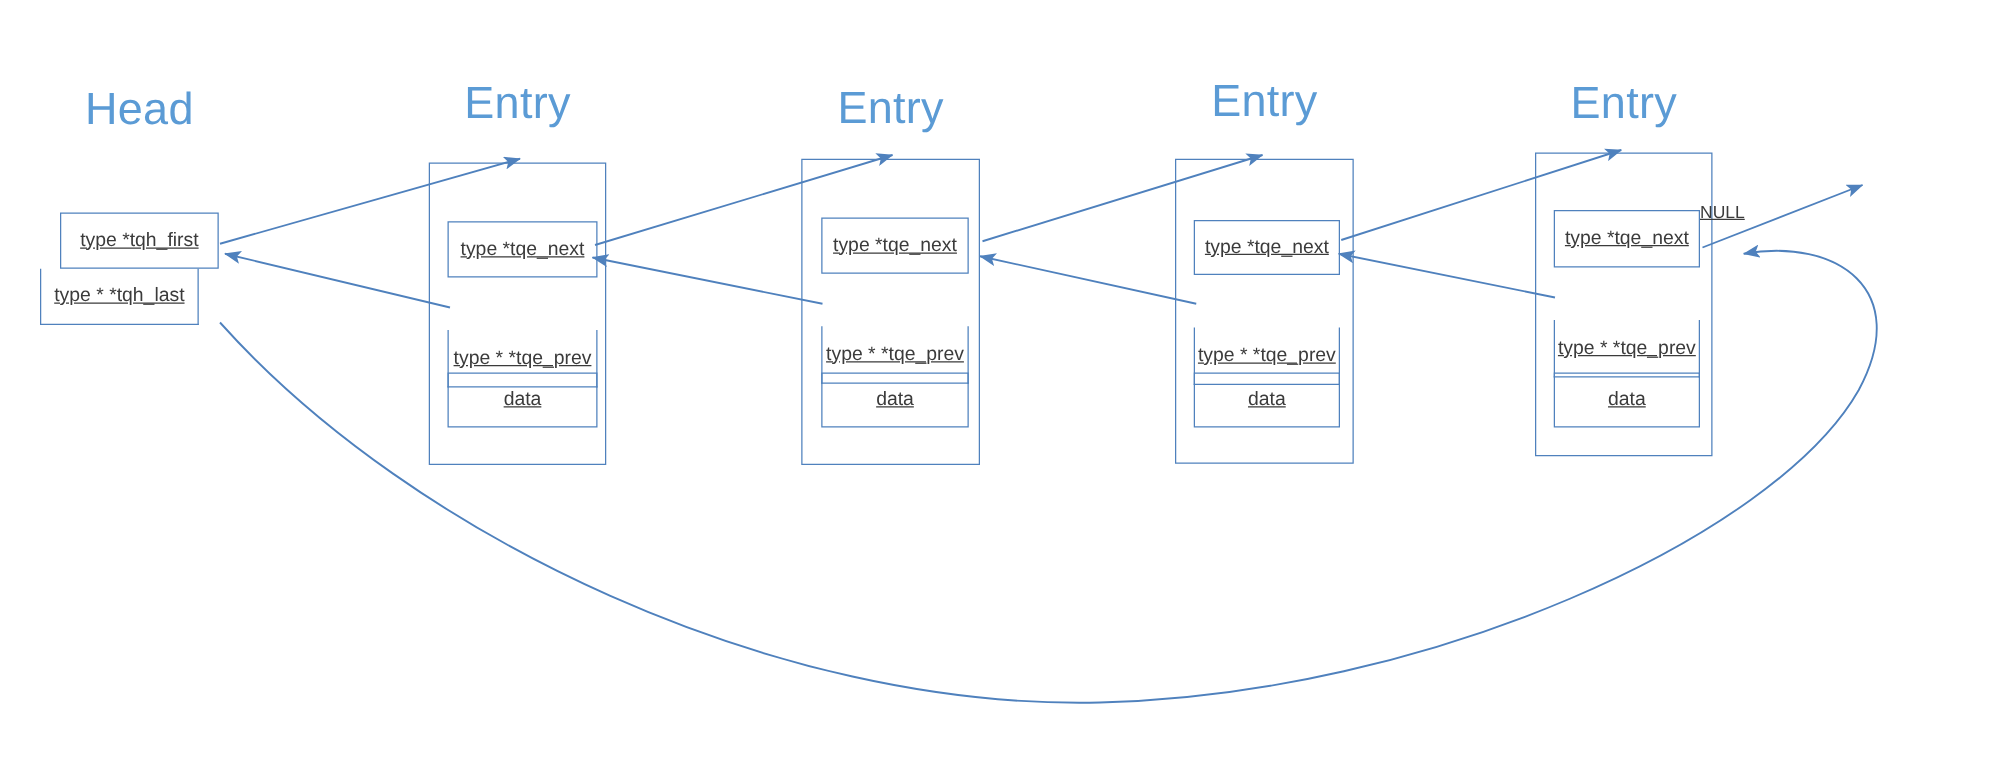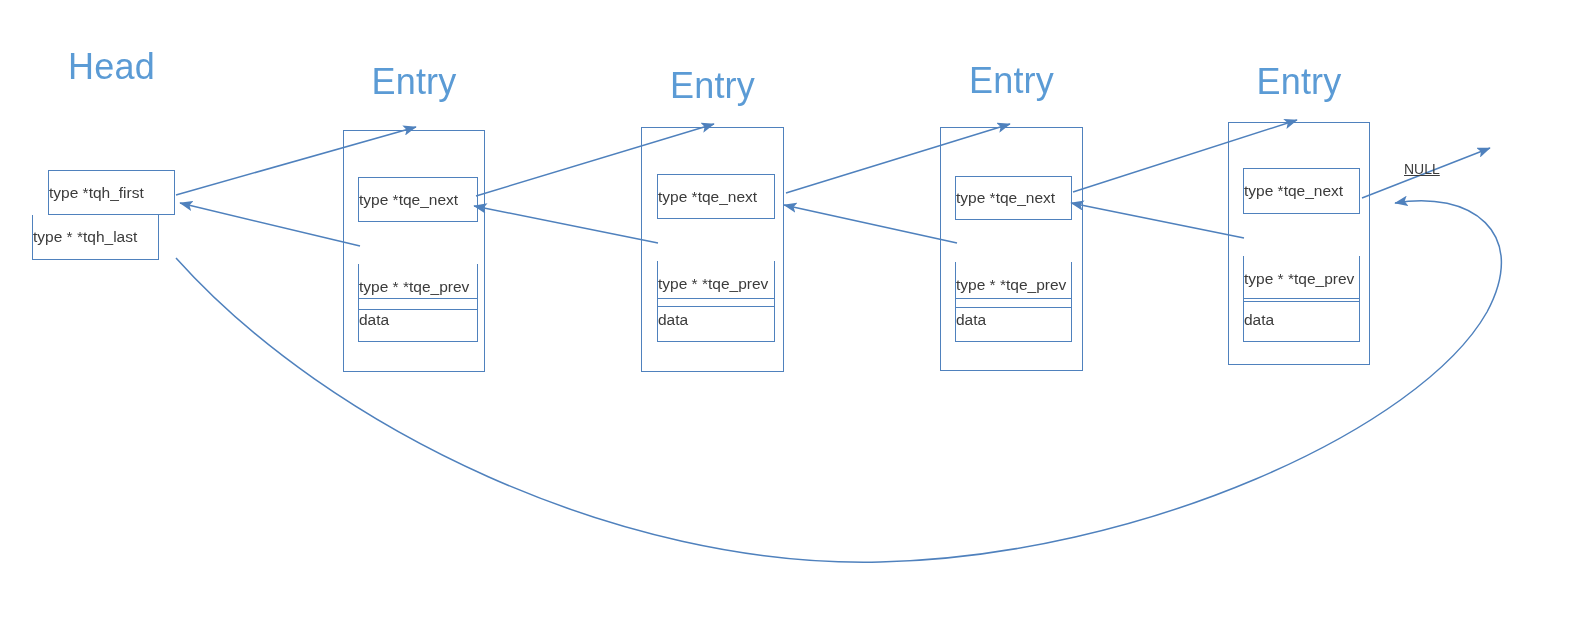--- a/index.html
+++ b/index.html
@@ -40,24 +40,25 @@
     background: transparent;
   }
   .outer-box {
     border-width: 1.4px;
   }
   .cell {
     position: absolute;
     box-sizing: border-box;
     display: flex;
     align-items: center;
-    justify-content: flex-start;
+    justify-content: center;
     color: #3b3b3b;
     font-size: 15.5px;
     white-space: nowrap;
+    text-decoration: underline;
   }
   .head-cell-top {
     border: 1.6px solid #4f81bd;
     border-bottom-width: 1.6px;
   }
   .head-cell-bottom {
     border: 1.6px solid #4f81bd;
     border-top: none;
   }
   .field-top {
@@ -108,21 +109,21 @@
       <line x1="957" y1="243" x2="784" y2="205" marker-end="url(#arrowhead)"></line>
 
       <line x1="1073" y1="192" x2="1297" y2="120" marker-end="url(#arrowhead)"></line>
 
       <line x1="1244" y1="238" x2="1071" y2="203" marker-end="url(#arrowhead)"></line>
 
       <line x1="1362" y1="198" x2="1490" y2="148" marker-end="url(#arrowhead)"></line>
     </g>
   </svg>
 
-  <div class="title" style="left:48px; top:49px; width:127px;">Head</div>
+  <div class="title" style="left:48px; top:69px; width:127px;">Head</div>
 
   <div class="cell head-cell-top" style="left:48px; top:170px; width:127px; height:45px;">
     <span>type *tqh_first</span>
   </div>
   <div class="cell head-cell-bottom" style="left:32px; top:215px; width:127px; height:45px;">
     <span>type * *tqh_last</span>
   </div>
 
   <div class="title" style="left:343px; top:64px; width:142px;">Entry</div>
   <div class="box outer-box" style="left:343px; top:130px; width:142px; height:242px;"></div>
@@ -165,15 +166,15 @@
   <div class="cell field-top" style="left:1243px; top:168px; width:117px; height:46px;">
     <span>type *tqe_next</span>
   </div>
   <div class="cell field-bottom" style="left:1243px; top:214px; width:117px; height:46px;">
     <span>type * *tqe_prev</span>
   </div>
   <div class="cell data-box" style="left:1243px; top:298px; width:117px; height:44px;">
     <span>data</span>
   </div>
 
-  <div class="null-label" style="left:1404px; top:161px;text-decoration:underline;">NULL</div>
+  <div class="null-label" style="left:1360px; top:161px;text-decoration:underline;">NULL</div>
 
 </div>
 
 </body></html>

